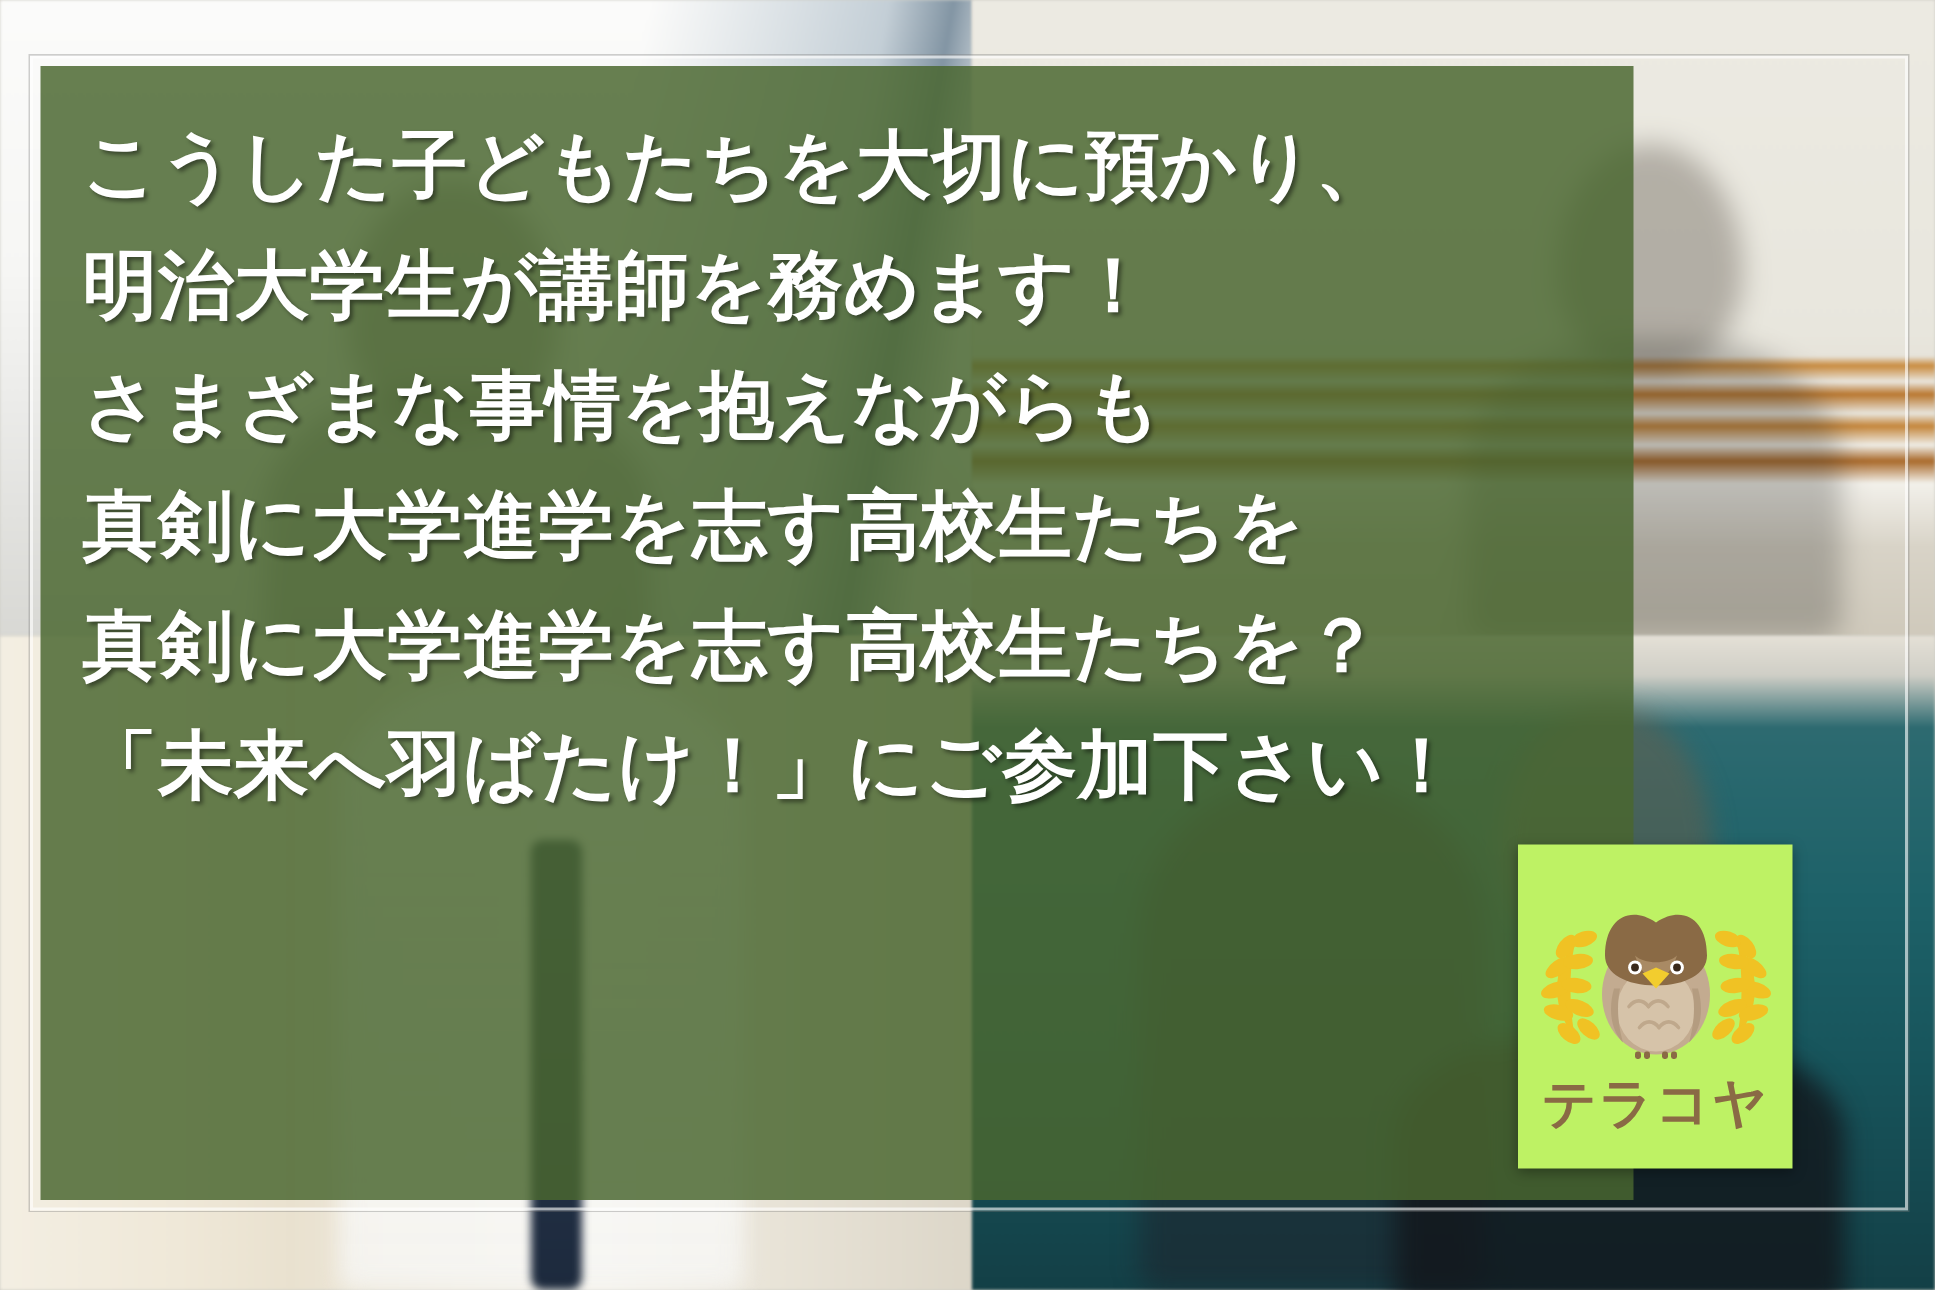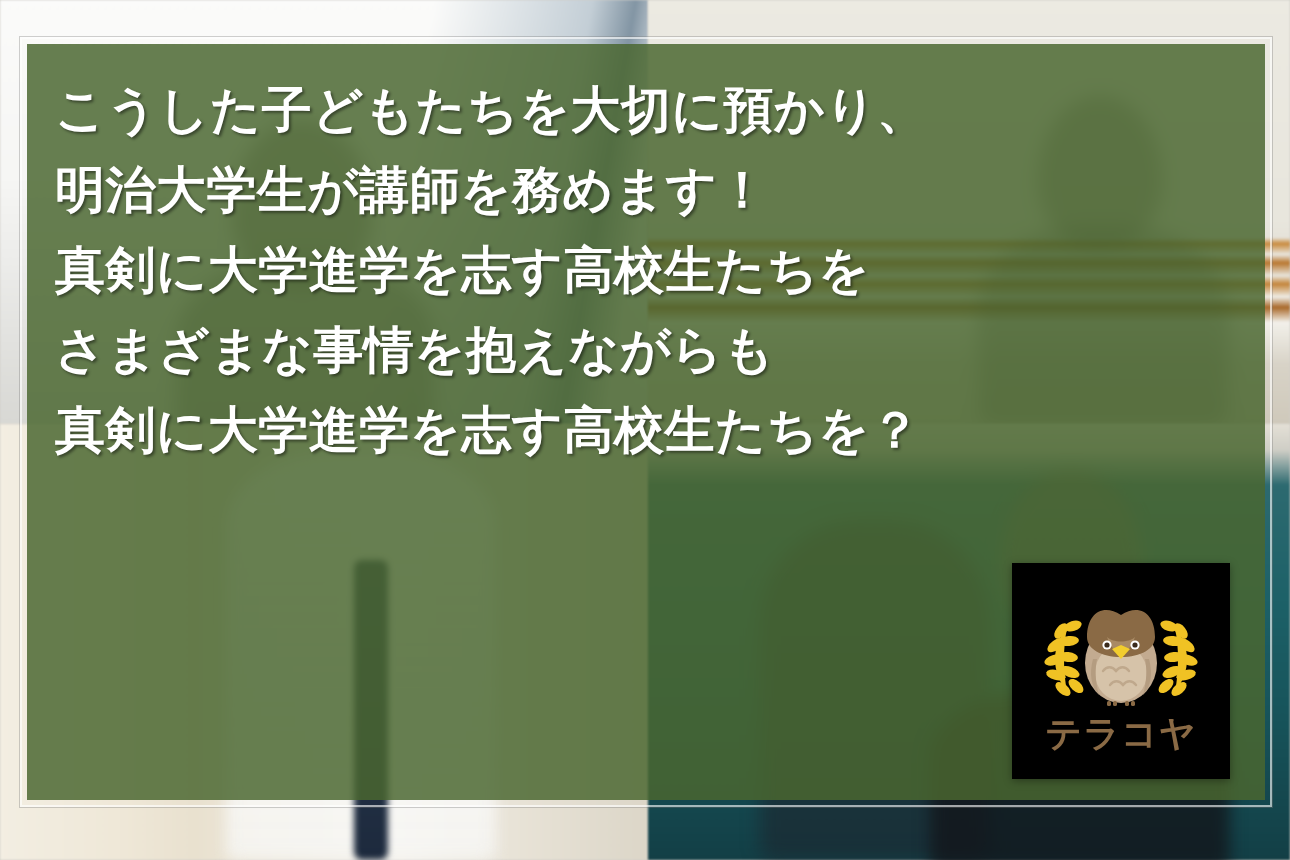--- a/index.html
+++ b/index.html
@@ -86,21 +86,21 @@
     width: 1252px; height: 770px;
     border: 2px solid rgba(255,255,255,0.62);
     box-shadow: 0 0 0 1px rgba(120,120,120,0.35);
     box-sizing: border-box;
   }
 
   
   .board {
     position: absolute;
     left: 27px; top: 44px;
-    width: 1238px; height: 756px;
+    width: 1062px; height: 756px;
     background: rgba(74,103,48,0.84);
     box-sizing: border-box;
     overflow: hidden;
     padding-left: 11px;
   }
 
   .board-text {
     position: absolute;
     left: 28px;
     top: 26px;
@@ -112,28 +112,27 @@
     letter-spacing: 0.5px;
     white-space: nowrap;
     text-shadow: 2px 2px 3px rgba(0,0,0,0.45);
   }
   .board-line { height: 80px; }
 
   
   .logo-card {
     position: absolute;
     left: 1012px; top: 563px;
-    width: 218px; height: 216px;
-    background: #000000;
+    width: 183px; height: 216px;
+    background: #bef264;
     box-shadow: 0 2px 8px rgba(0,0,0,0.35);
     display: flex;
     flex-direction: column;
     align-items: center;
     justify-content: center;
-    font-family: Liberation Mono, monospace;
   }
   .logo-mark { width: 168px; height: 128px; display: block; }
   .logo-word {
     margin-top: 4px;
     font-size: 36px;
     font-weight: 700;
     color: #8a6a45;
     letter-spacing: 1px;
     line-height: 1;
   }
@@ -160,23 +159,24 @@
     <div class="bg-person p-br-head"></div>
     <div class="bg-person p-br-body"></div>
   </div>
 
   <div class="panel-frame"></div>
 
   <div class="board">
     <div class="board-text">
       <div class="board-line">こうした子どもたちを大切に預かり、</div>
       <div class="board-line">明治大学生が講師を務めます！</div>
+      <div class="board-line">さまざまな事情を抱えながらも</div>
       <div class="board-line">真剣に大学進学を志す高校生たちを</div>
-      <div class="board-line">さまざまな事情を抱えながらも</div>
       <div class="board-line">真剣に大学進学を志す高校生たちを？</div>
+      <div class="board-line">「未来へ羽ばたけ！」にご参加下さい！</div>
     </div>
   </div>
 
   <div class="logo-card">
     <svg class="logo-mark" viewBox="0 0 168 128">
 
       <g fill="#f0c224">
         <path d="M30 42 C14 58 14 86 30 104 C26 86 26 58 30 42 Z"></path>
         <ellipse cx="24" cy="44" rx="9" ry="5" transform="rotate(-52 24 44)"></ellipse>
         <ellipse cx="36" cy="39" rx="9" ry="5" transform="rotate(-18 36 39)"></ellipse>

